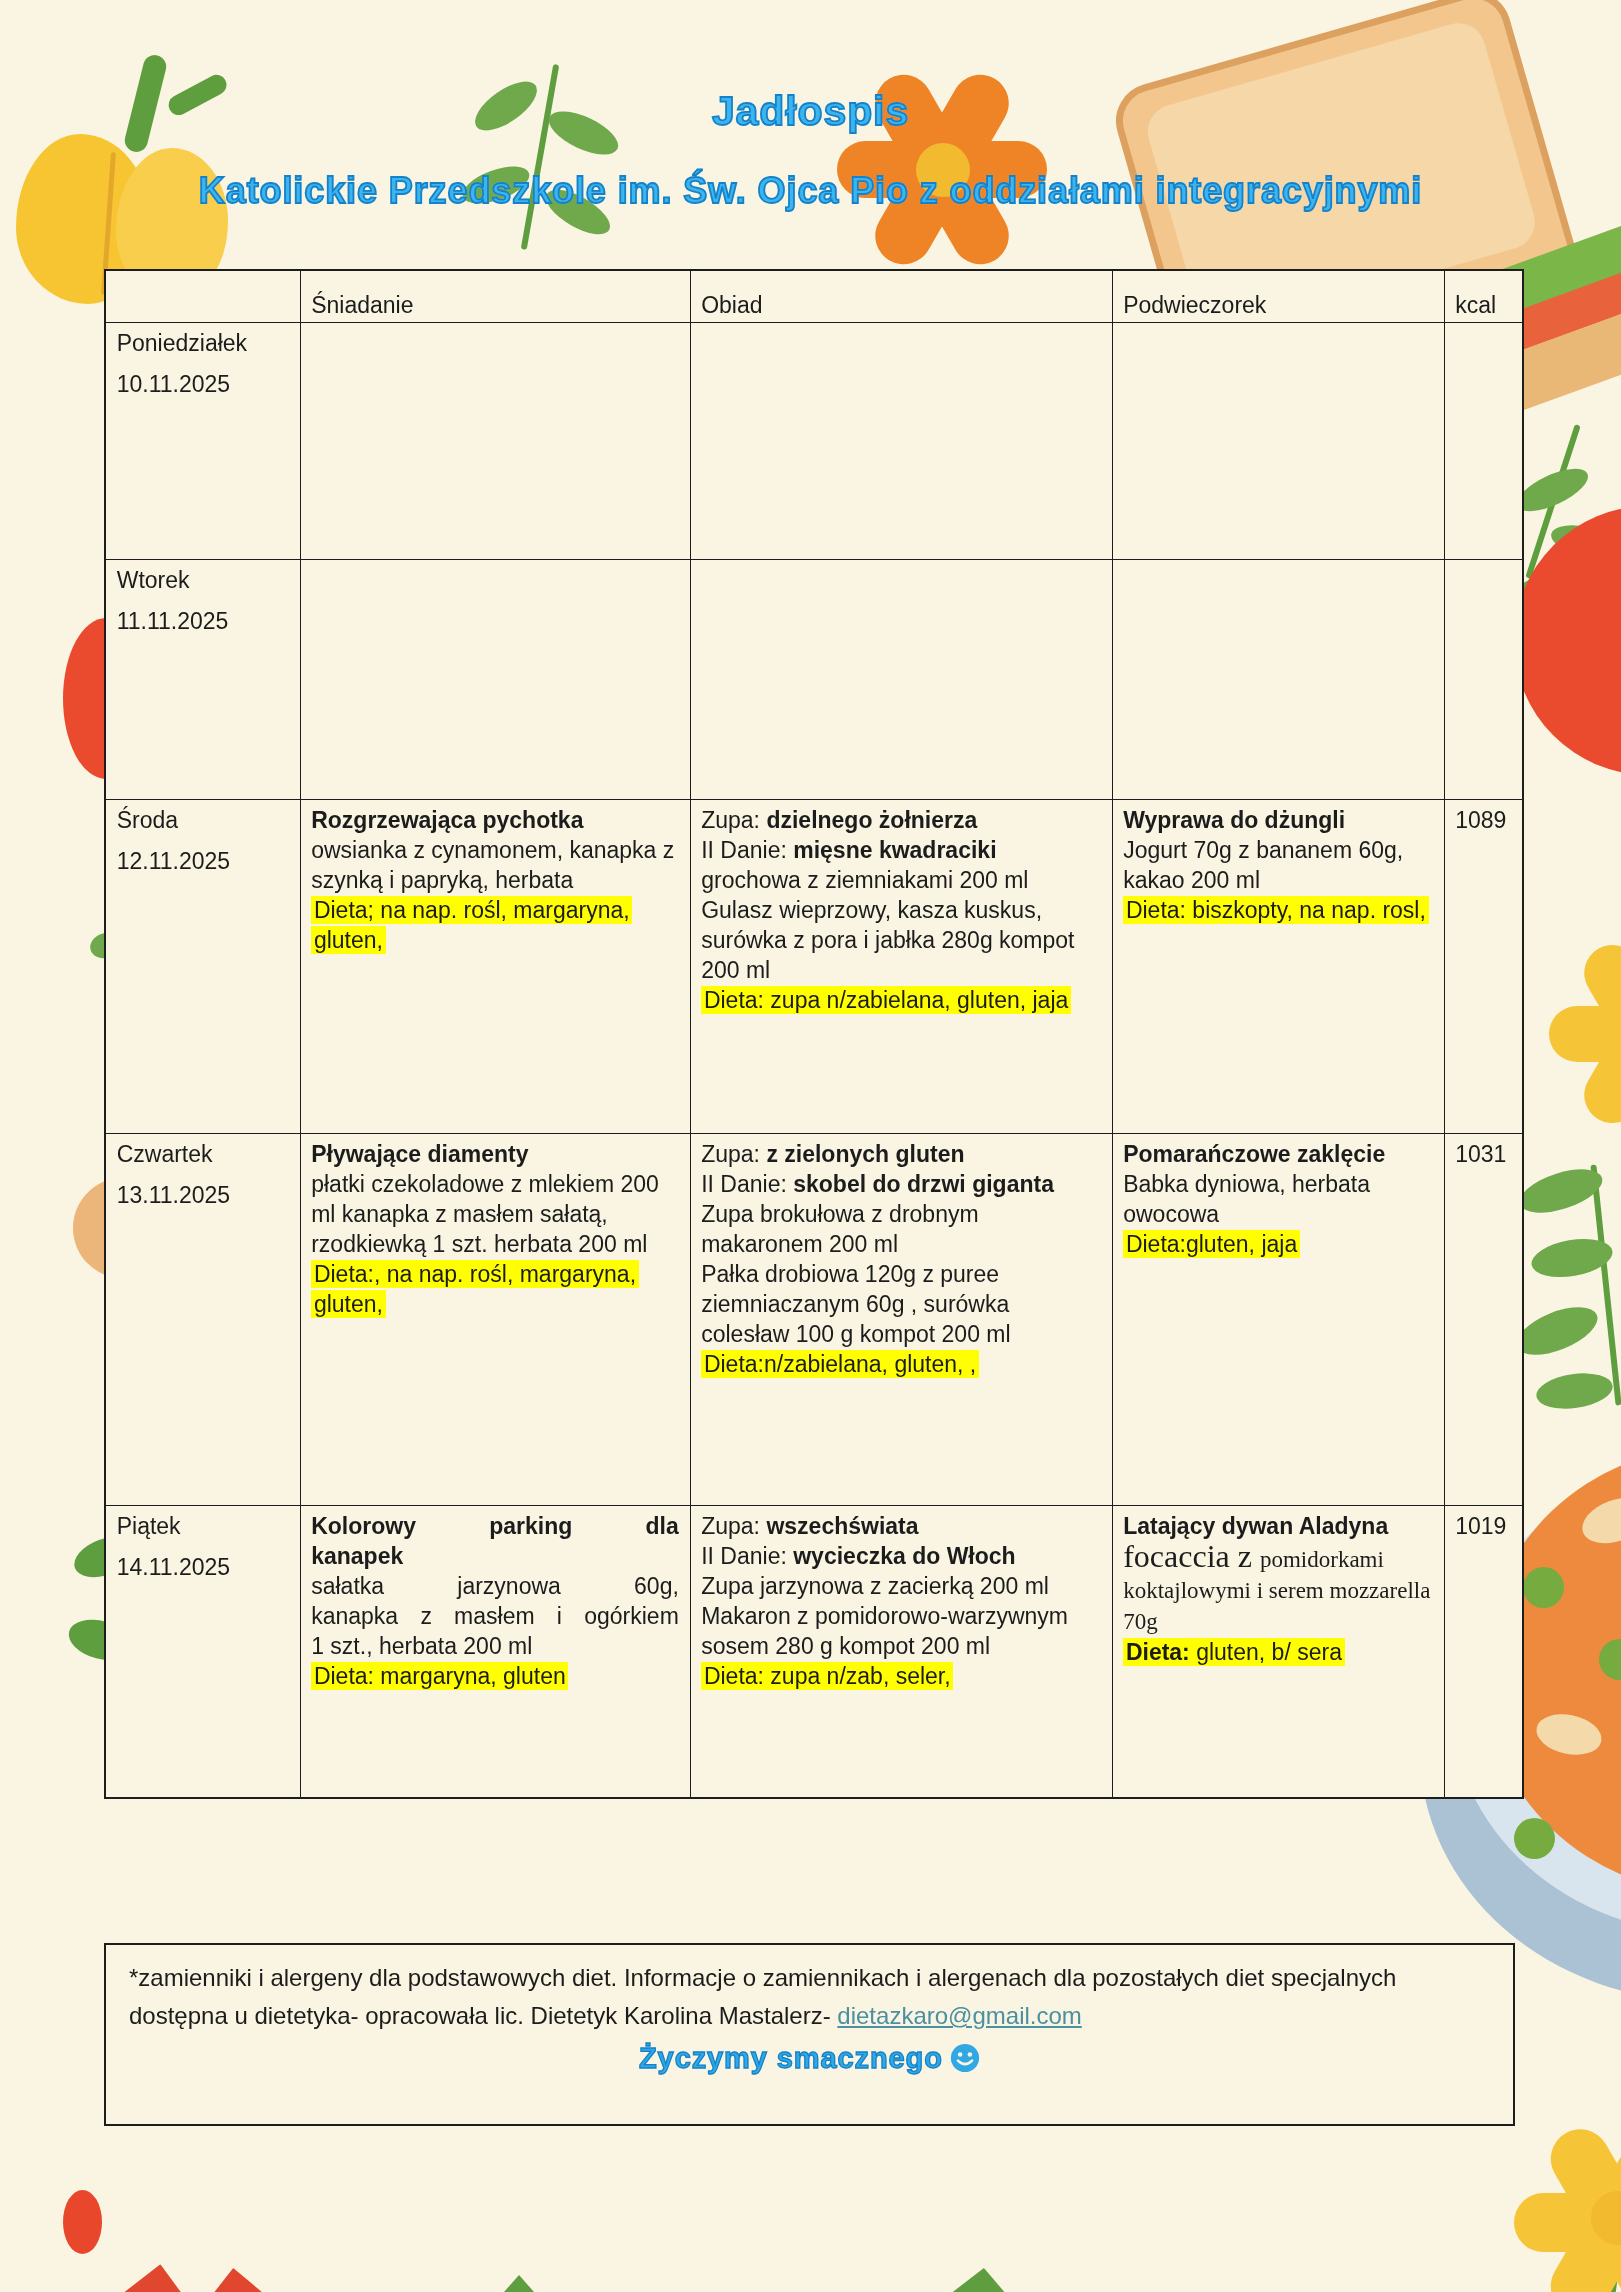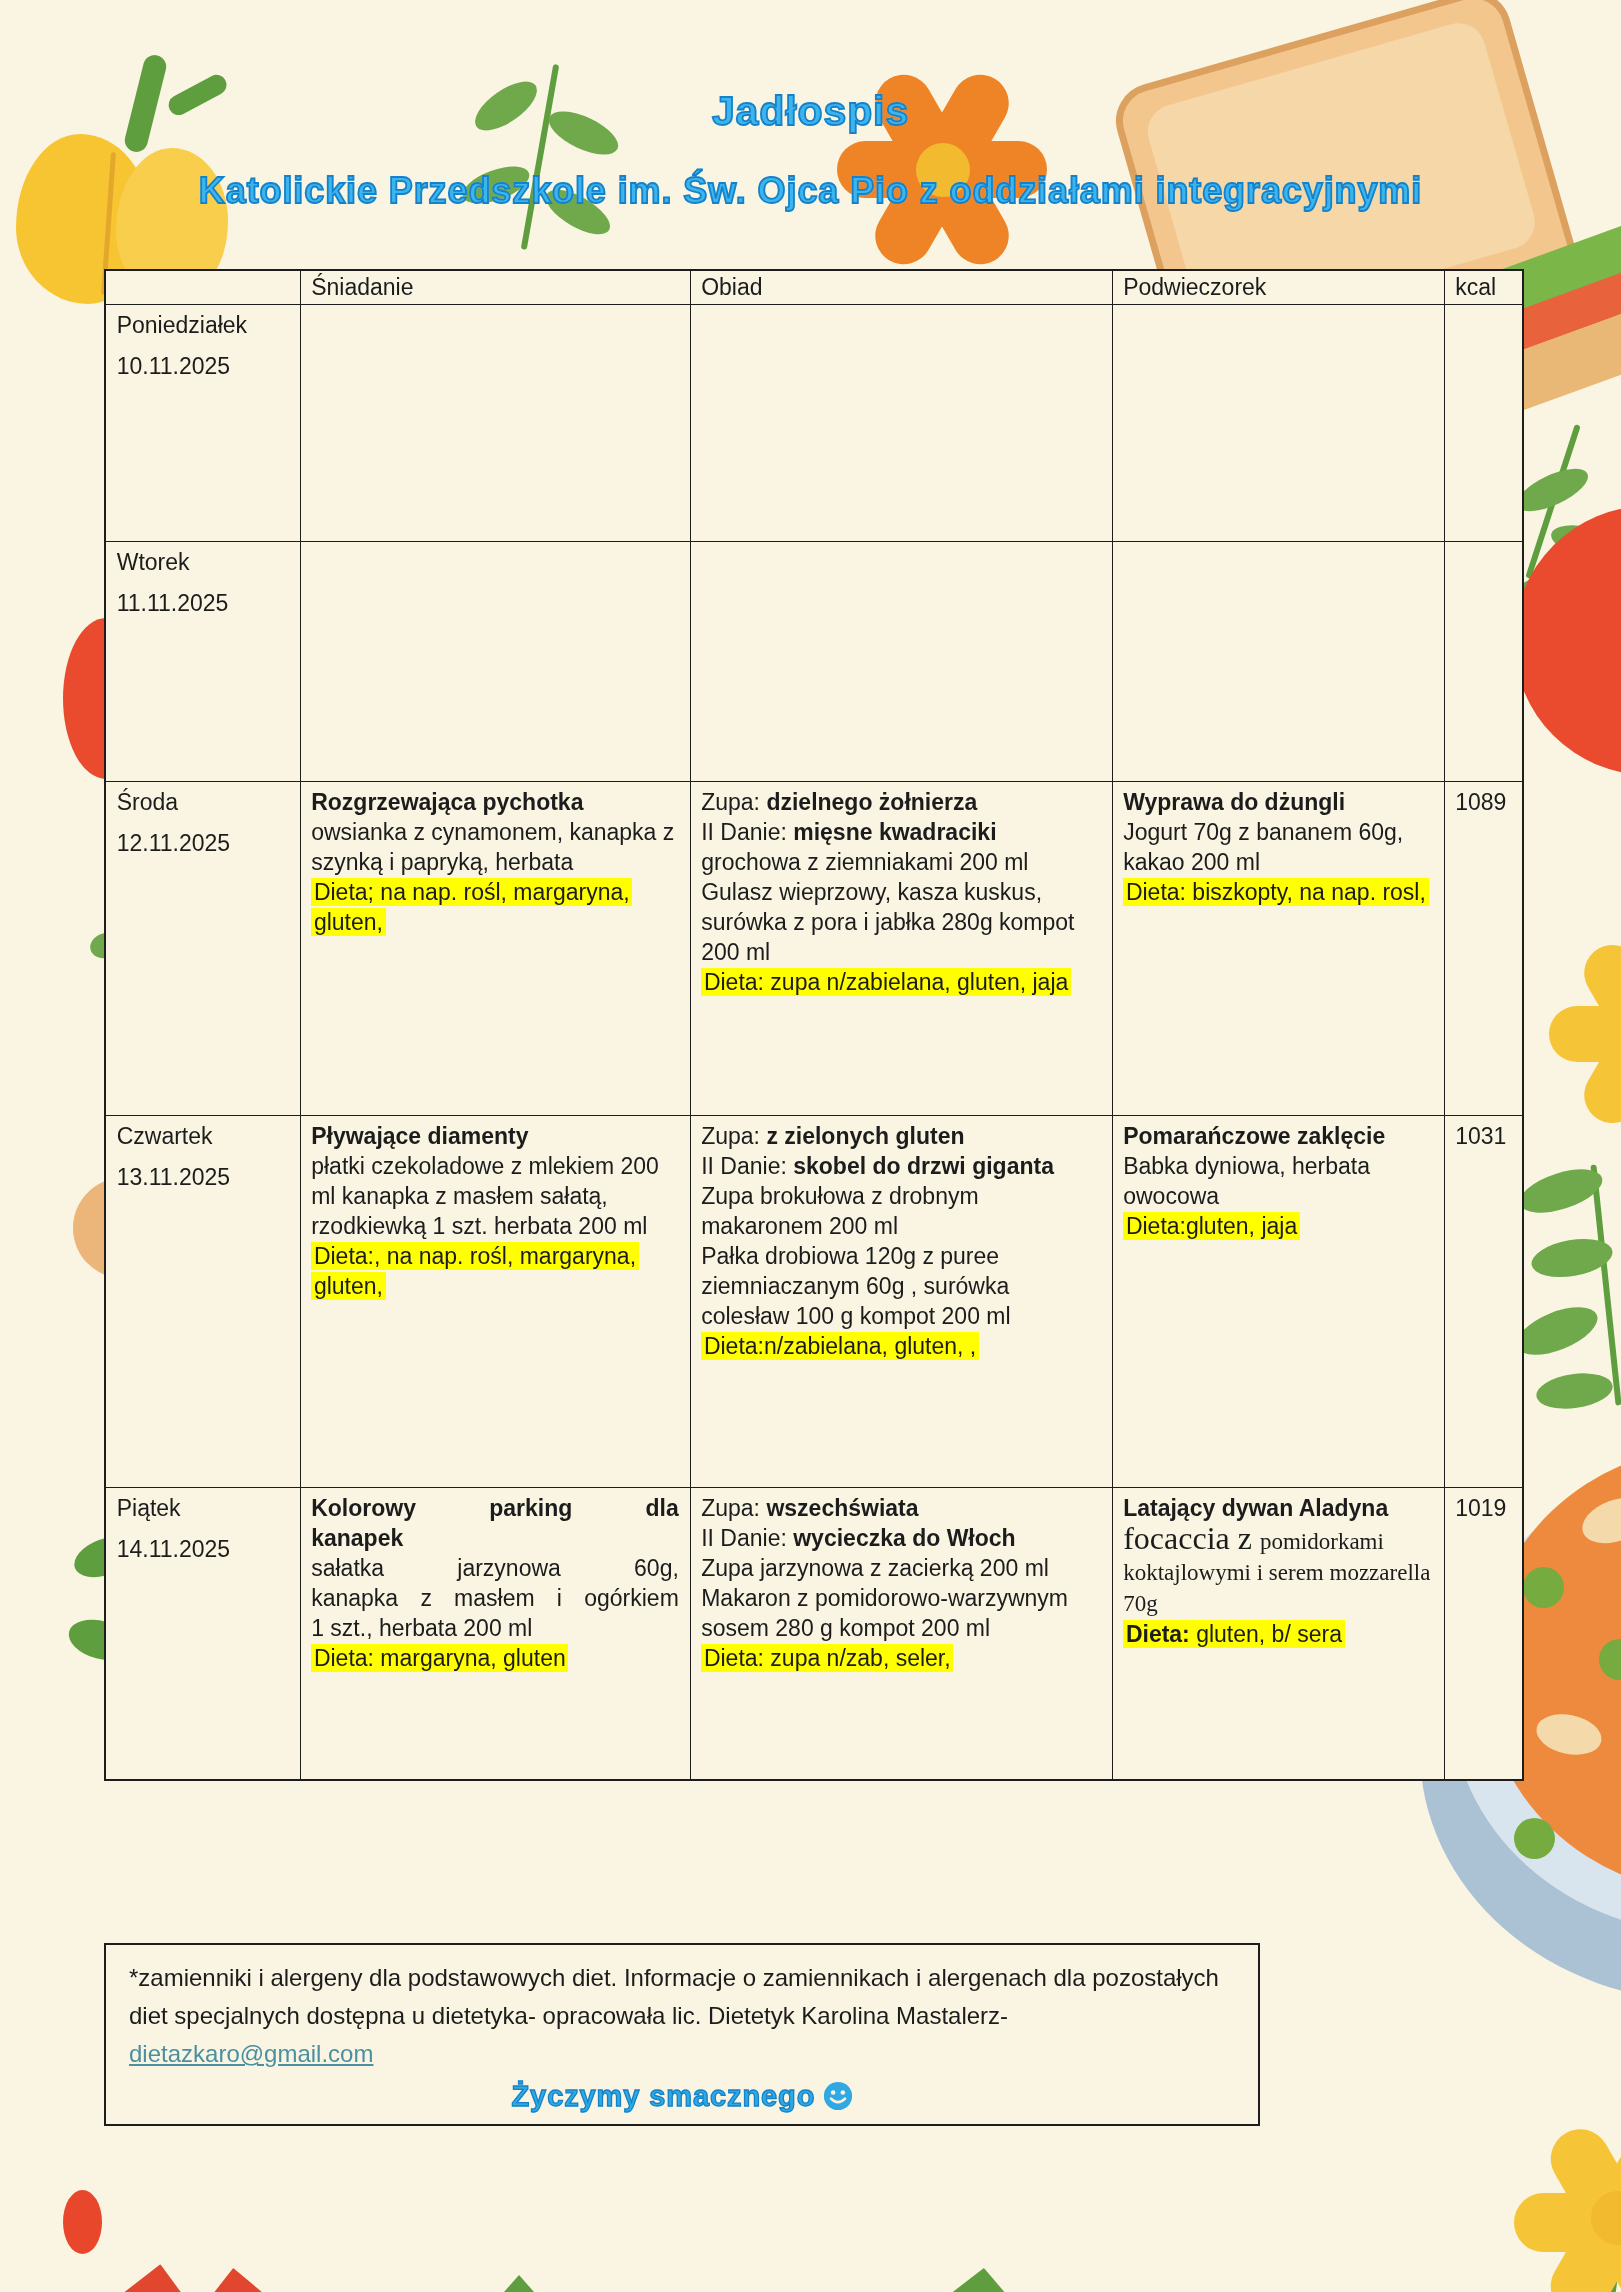--- a/index.html
+++ b/index.html
@@ -29,36 +29,36 @@
     border-collapse:collapse;table-layout:fixed;
     background:#f9f5e2;
     border:2.7px solid #1d1d1d;
   }
   table.menu td,table.menu th{
     border:1.8px solid #1d1d1d;
     vertical-align:top;text-align:left;
     padding:5.4px 10.7px 5.4px 10.7px;
     font-size:23px;line-height:30px;font-weight:400;
   }
-  tr.hdr th{height:30px;vertical-align:middle;padding-top:1px;padding-bottom:1.8px;}
+  tr.hdr th{height:30px;vertical-align:middle;padding-top:19px;padding-bottom:1.8px;}
   td.kcal{text-align:center;padding-left:3.6px;padding-right:3.6px;}
   .cell p{margin:0;}
   .mb1{margin-bottom:30px;}
   .mb15{margin-bottom:50px;}
   .mb2{margin-bottom:57px;}
   .bold{font-weight:700;}
   .hl{background:#ffff00;padding:0.9px 2.7px;-webkit-box-decoration-break:clone;box-decoration-break:clone;}
   .spread{display:block;text-align:justify;text-align-last:justify;}
   .serif{font-family:"Liberation Serif", serif;}
   .serif-big{font-family:"Liberation Serif", serif;font-size:32px;}
   .daydate{margin-top:10.7px !important;}
 
   
   .notebox{
-    position:absolute;left:104px;top:1943px;width:1156px;height:183px;z-index:5;
+    position:absolute;left:104px;top:1943px;width:1411px;height:183px;z-index:5;
     background:#f9f5e2;border:2.7px solid #1d1d1d;box-sizing:border-box;
     padding:14.3px 23px;font-size:24px;line-height:38px;
   }
   .notebox a{color:#4b90a1;text-decoration:underline;}
   .closing{
     text-align:center;margin-top:3.6px;
     font-weight:800;font-size:29px;color:#2fa8e4;
     -webkit-text-stroke:1.3px #1481c8;
     letter-spacing:0.9px;
   }

